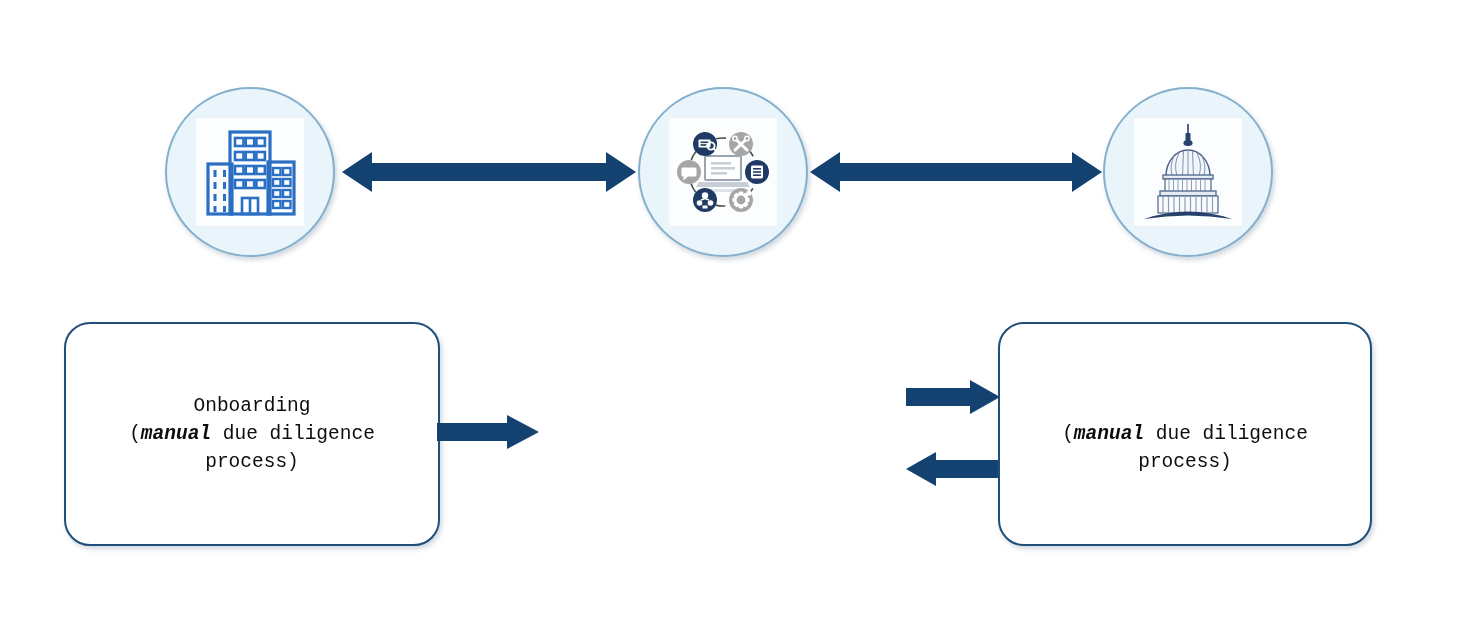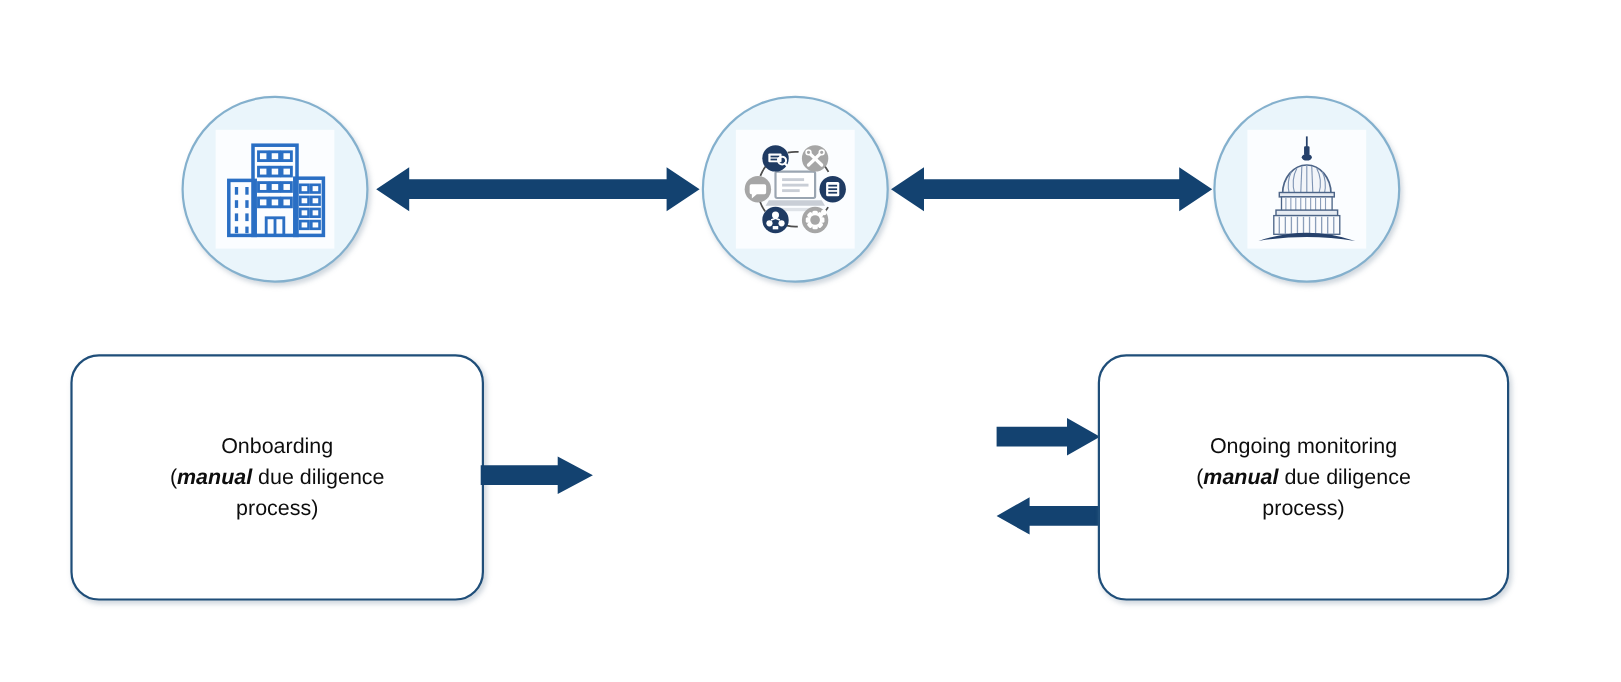--- a/index.html
+++ b/index.html
@@ -62,20 +62,21 @@
     border: 2px solid #1f4e79;
     border-radius: 26px;
     box-shadow: 2px 3px 5px rgba(120,140,160,0.35);
     display: flex;
     align-items: center;
     justify-content: center;
     text-align: center;
     color: #0d0d0d;
     font-size: 19.5px;
     line-height: 1.45;
+    font-family: Liberation Mono, monospace;
   }
   #box-onboarding { left: 64px;  top: 322px; width: 376px; height: 224px; }
   #box-vrs        { left: 538px; top: 322px; width: 366px; height: 224px; }
   #box-monitoring { left: 998px; top: 322px; width: 374px; height: 224px; }
   .box-text { padding: 0 14px; }
   .box-text .em {
     font-weight: bold;
     font-style: italic;
   }
 
@@ -330,19 +331,19 @@
   <div class="block-arrow" id="arrow-monitoring-vrs">
     <span>
       <svg width="94" height="34" viewBox="0 0 94 34" preserveAspectRatio="none">
         <polygon points="94,8 30,8 30,0 0,17 30,34 30,26 94,26" fill="#134270"></polygon>
       </svg>
     </span>
   </div>
 
   <div class="process-box" id="box-monitoring">
     <div class="box-text">
-      <span>Ongoing monitoring</span><br>
+      <br>
       <span>(</span><span class="em">manual</span><span> due diligence</span><br>
       <span>process)</span>
     </div>
   </div>
 
 </div>
 
 </body></html>

